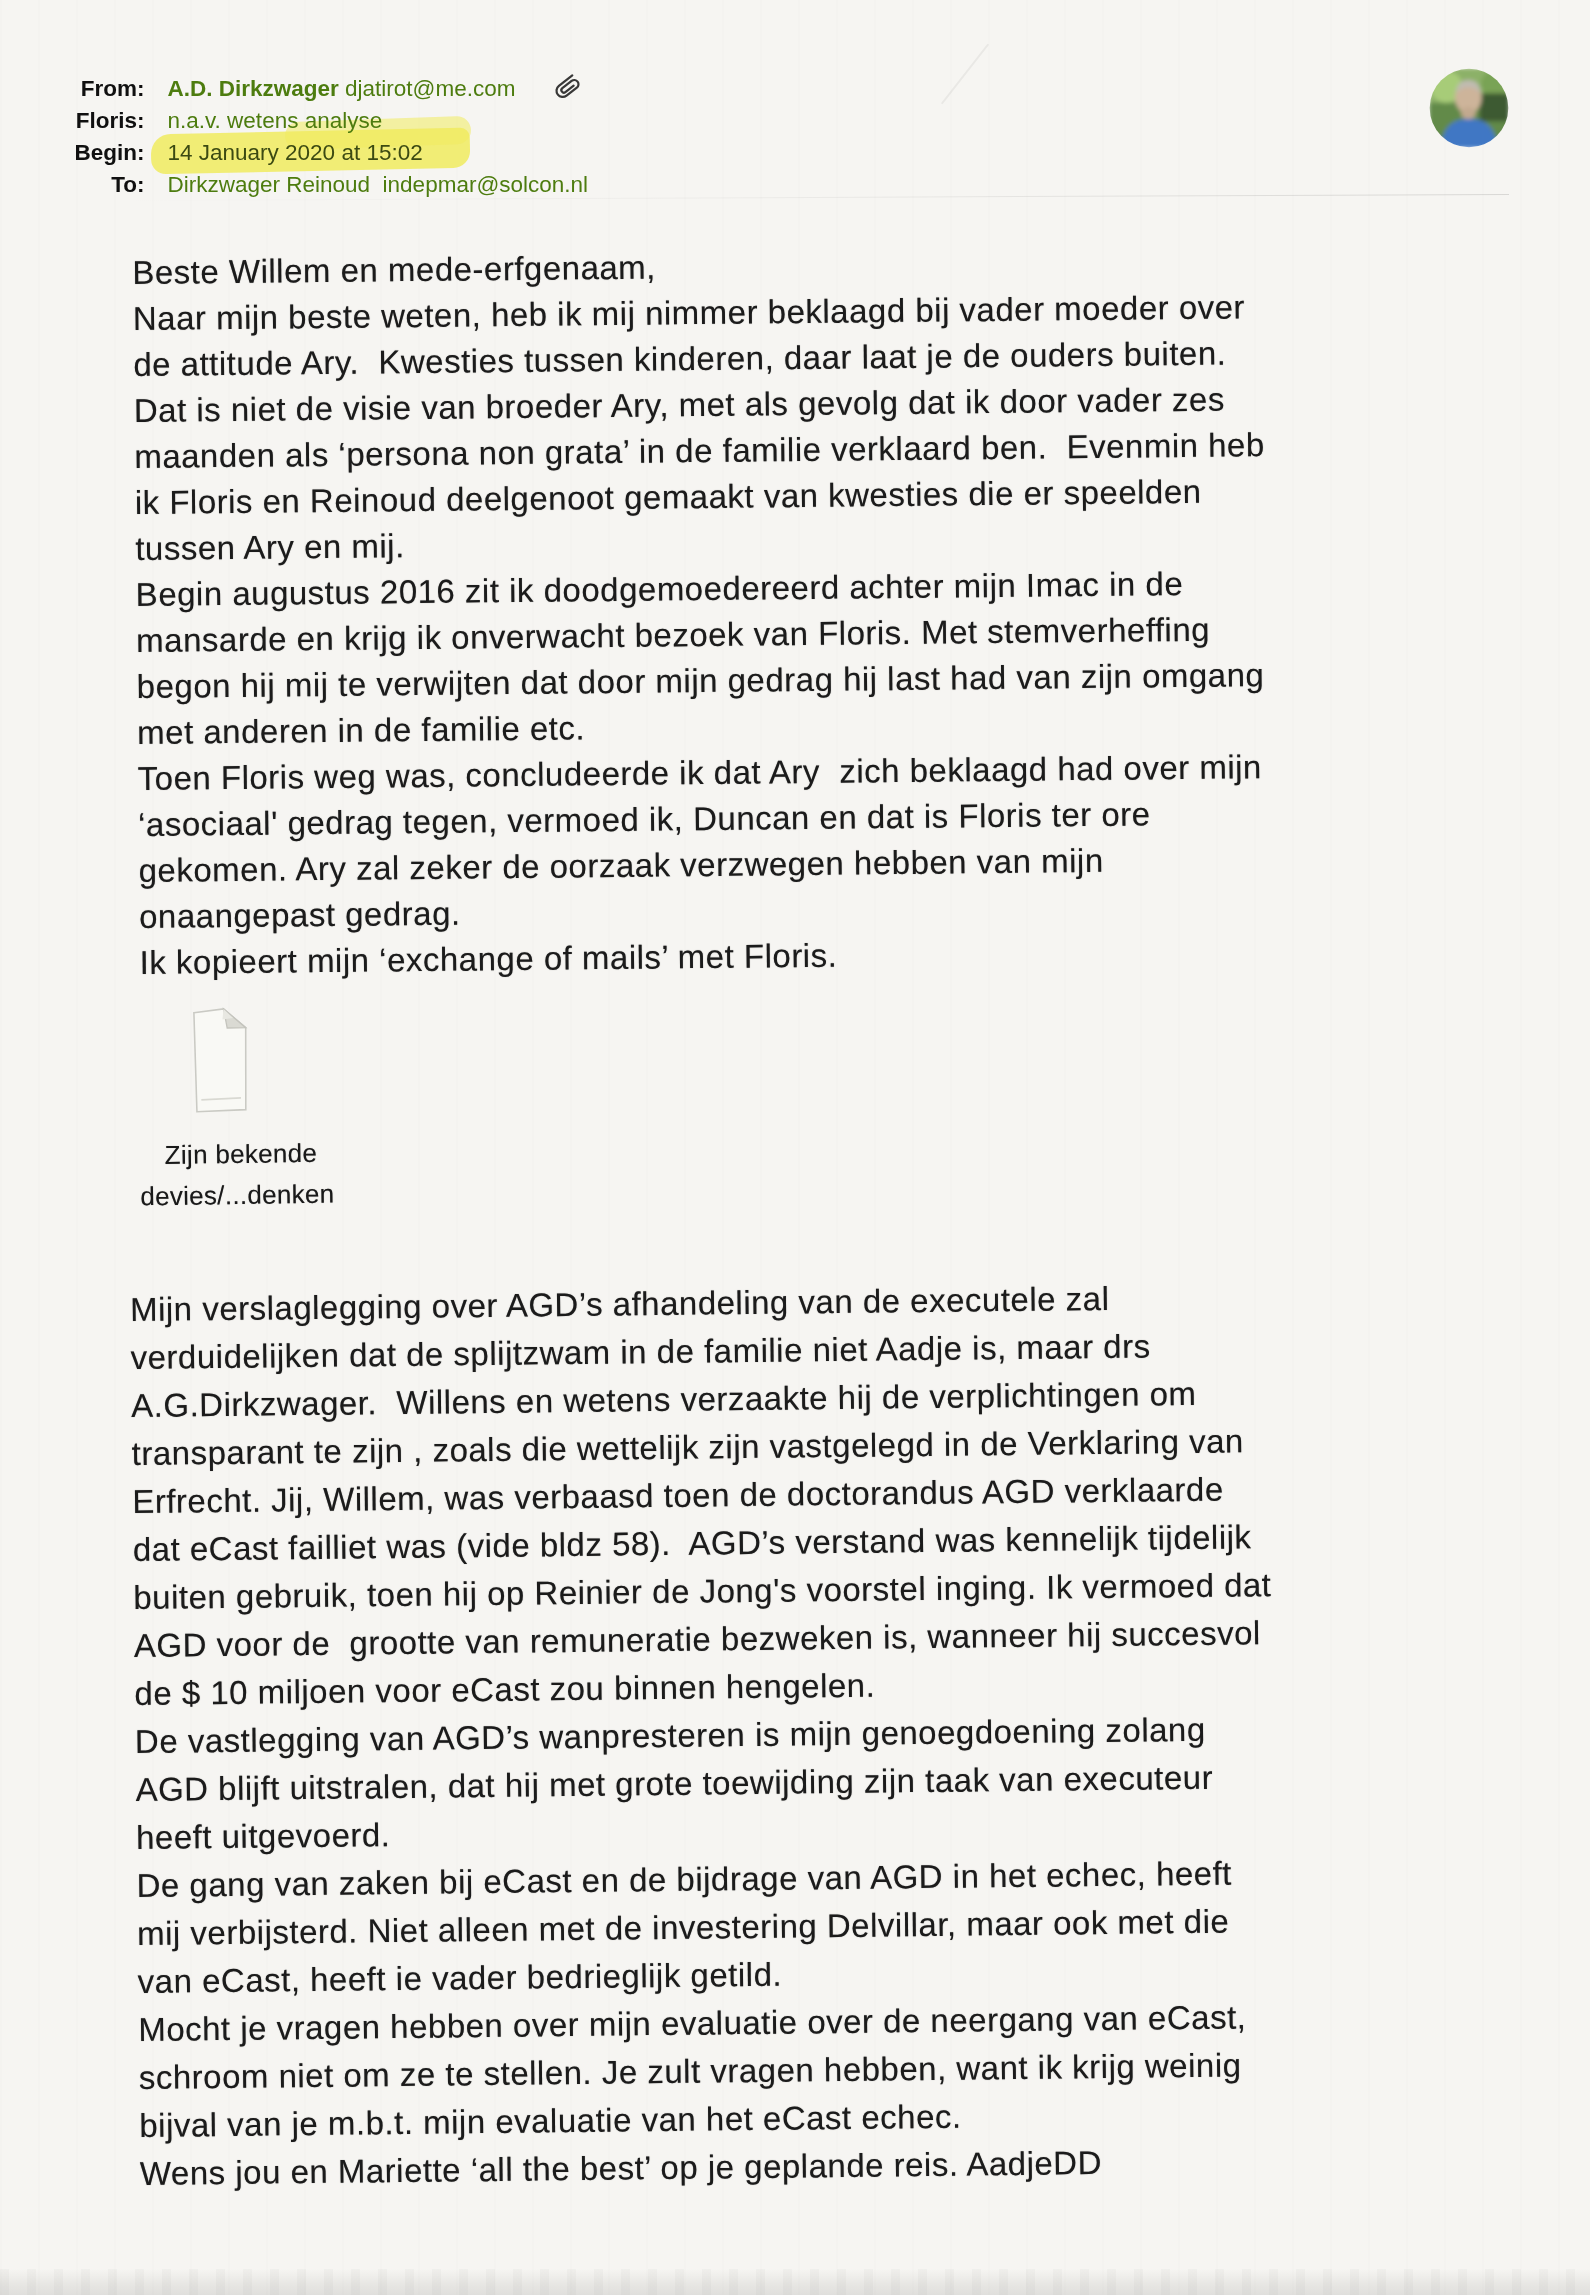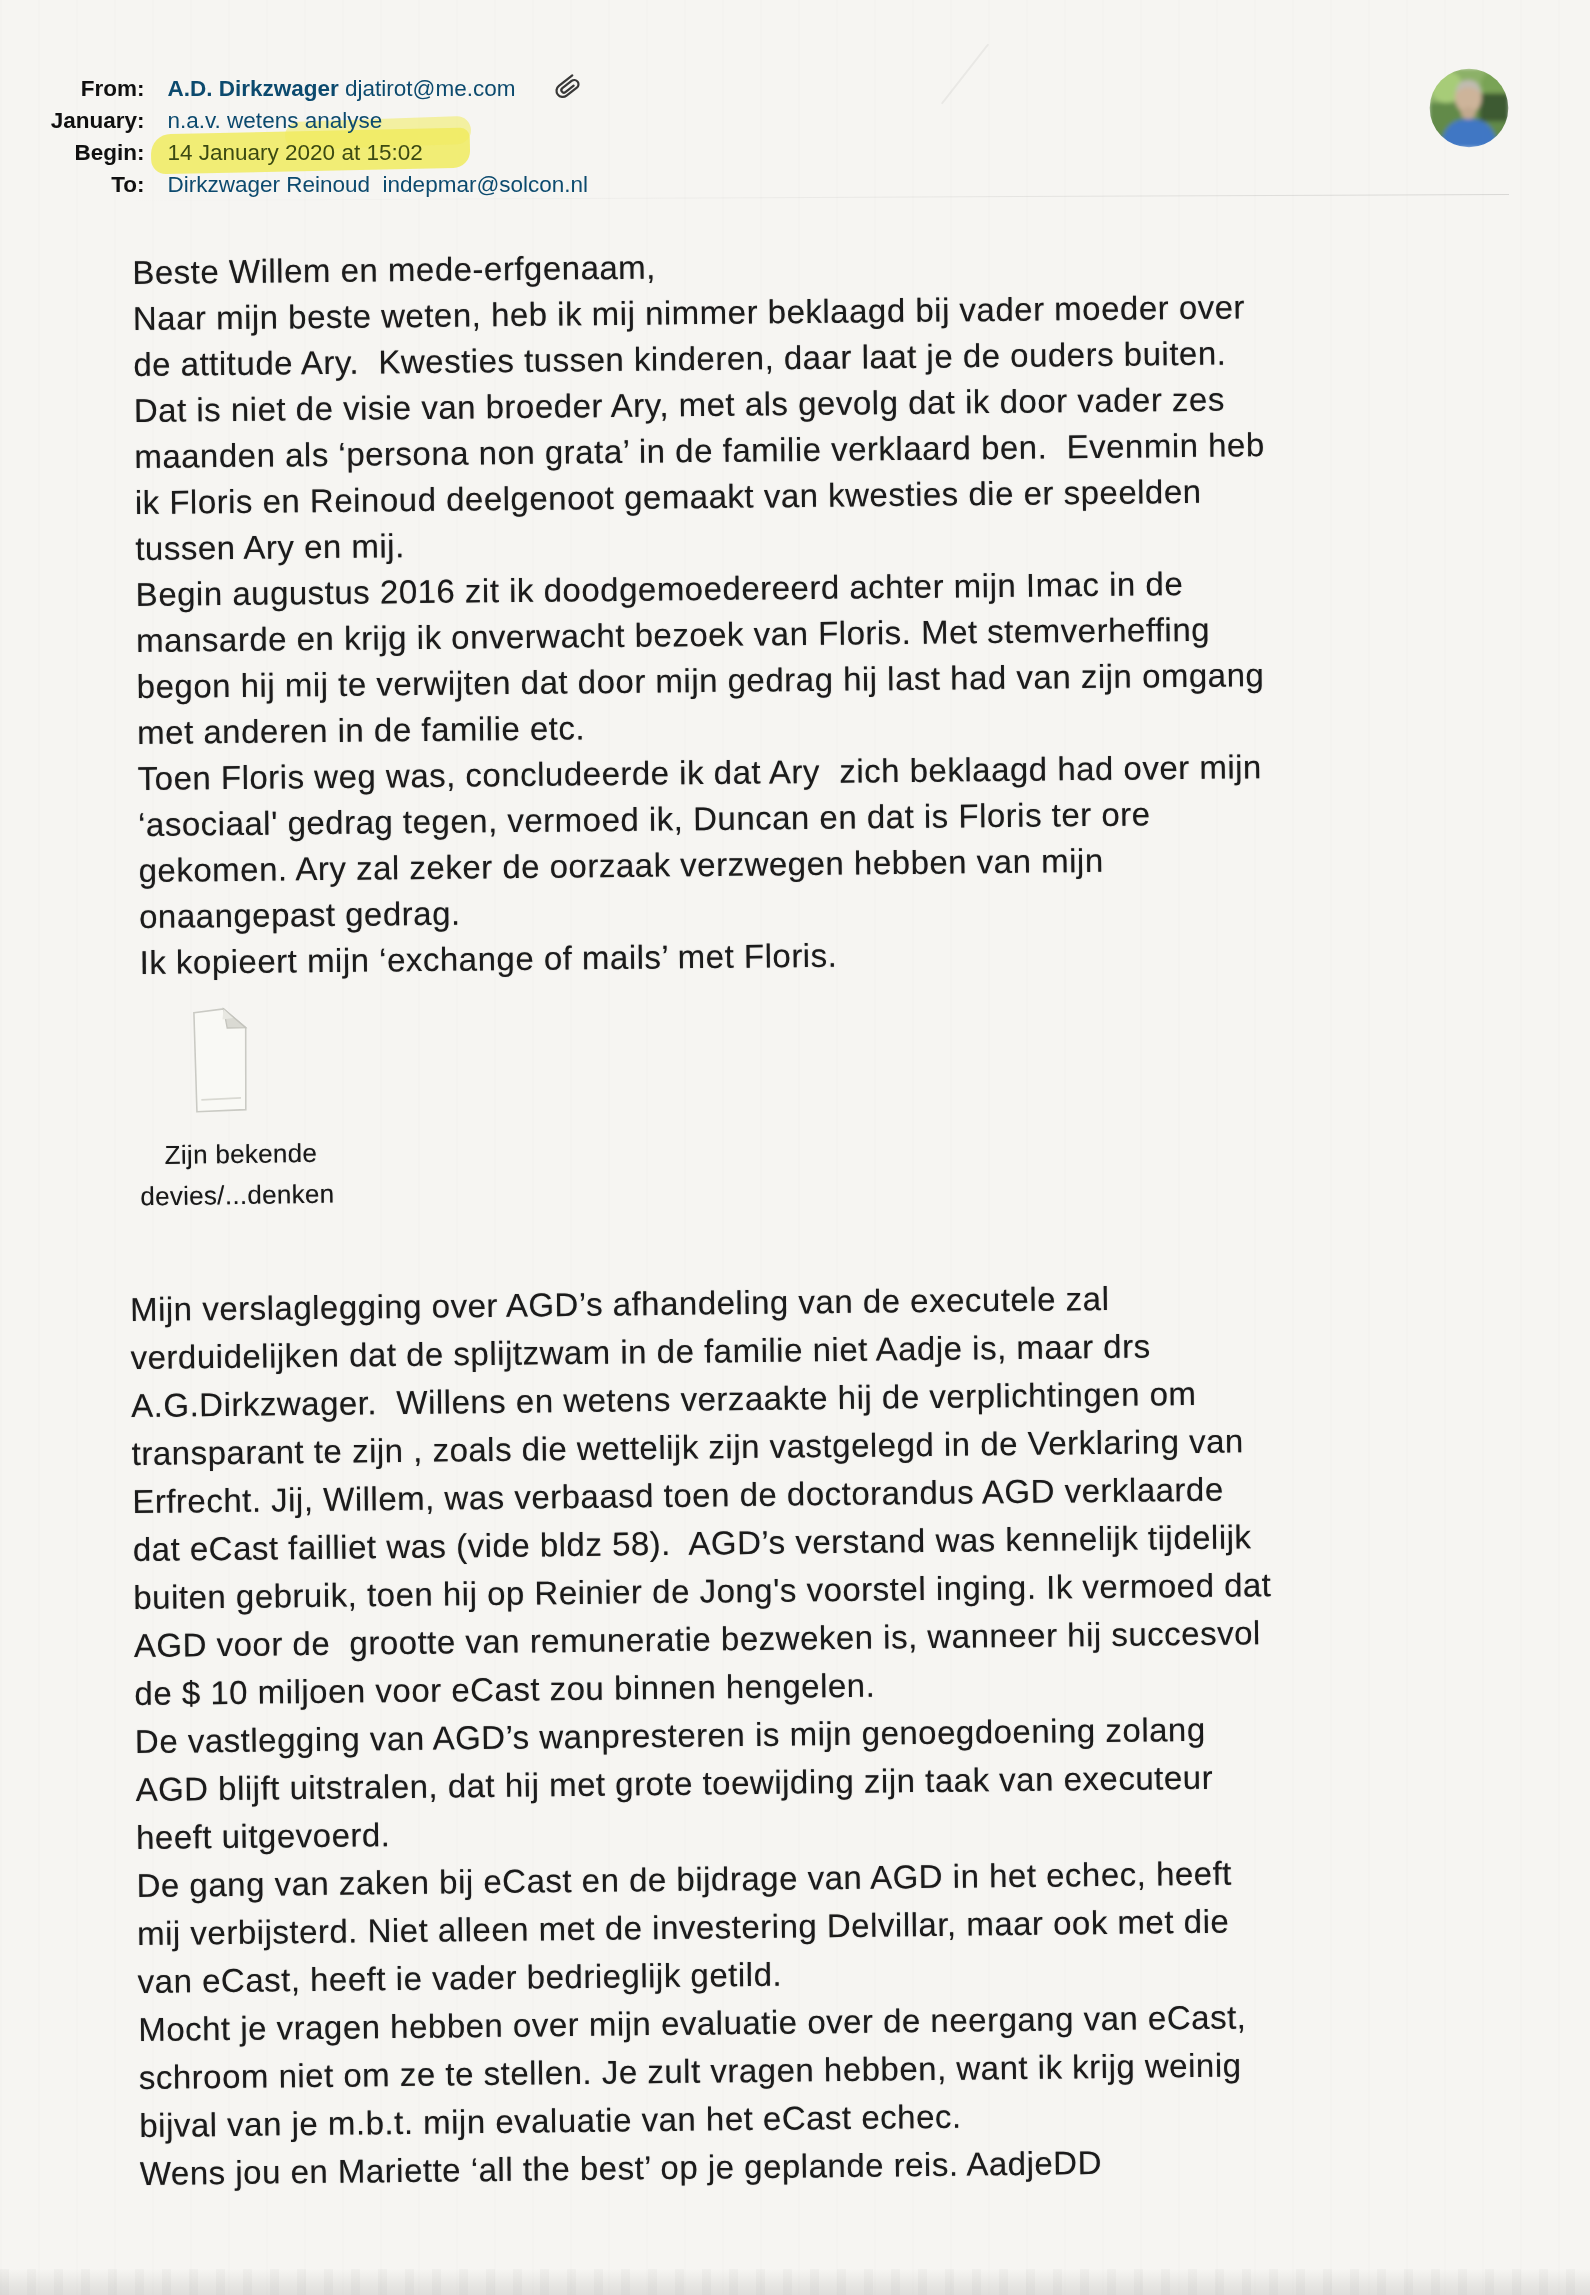--- a/index.html
+++ b/index.html
@@ -12,21 +12,21 @@
   
   .page::before{
     content:"";position:absolute;inset:0;pointer-events:none;
     background:repeating-linear-gradient(90deg, rgba(0,0,0,0.010) 0 2px, rgba(0,0,0,0) 2px 38px);
     opacity:.7;
   }
   
   .header{position:absolute;left:0;top:0;width:1590px;height:219px;}
   .hrow{position:absolute;left:26.5px;height:29px;line-height:29px;font-size:22.5px;z-index:2;}
   .hlabel{position:absolute;left:0;width:118px;text-align:right;font-weight:700;color:#101010;}
-  .hvalue{position:absolute;left:141px;white-space:pre;color:#0c4a6e;}
+  .hvalue{position:absolute;left:141px;white-space:pre;color:#4d7c0f;}
   .r-from{top:74px}.r-subject{top:106px}.r-date{top:138px}.r-to{top:170px}
   .from-name{font-weight:700;}
   .date-text{color:#3c4a12;font-weight:500;}
   .hl-main{
     position:absolute;left:151px;top:131px;width:319px;height:40px;z-index:1;
     background:rgba(240,235,95,0.85);border-radius:20px 9.3px 17px 14.6px;
     transform:rotate(-1.2deg);
   }
   .hl-tail{
     position:absolute;left:285px;top:119px;width:186px;height:28px;z-index:1;
@@ -75,21 +75,21 @@
 
   <div class="header">
     <div class="hl-main"></div>
     <div class="hl-tail"></div>
 
     <div class="hrow r-from">
       <span class="hlabel">From:</span>
       <span class="hvalue"><span class="from-name">A.D. Dirkzwager</span><span> djatirot@me.com</span></span>
     </div>
     <div class="hrow r-subject">
-      <span class="hlabel">January:</span>
+      <span class="hlabel">Floris:</span>
       <span class="hvalue">n.a.v. wetens analyse</span>
     </div>
     <div class="hrow r-date">
       <span class="hlabel">Begin:</span>
       <span class="hvalue date-text">14 January 2020 at 15:02</span>
     </div>
     <div class="hrow r-to">
       <span class="hlabel">To:</span>
       <span class="hvalue">Dirkzwager Reinoud  indepmar@solcon.nl</span>
     </div>

